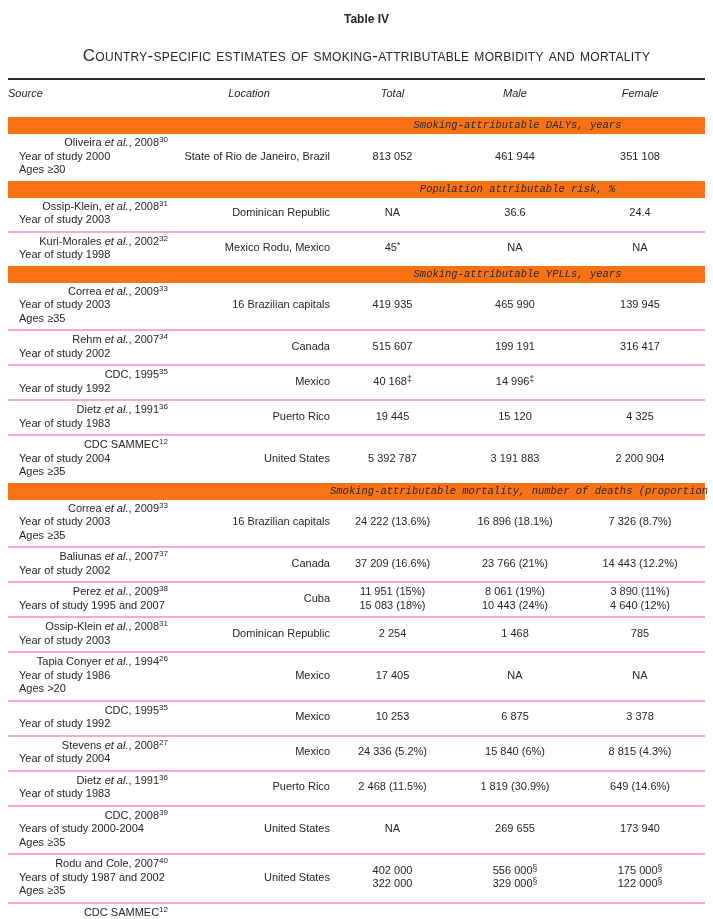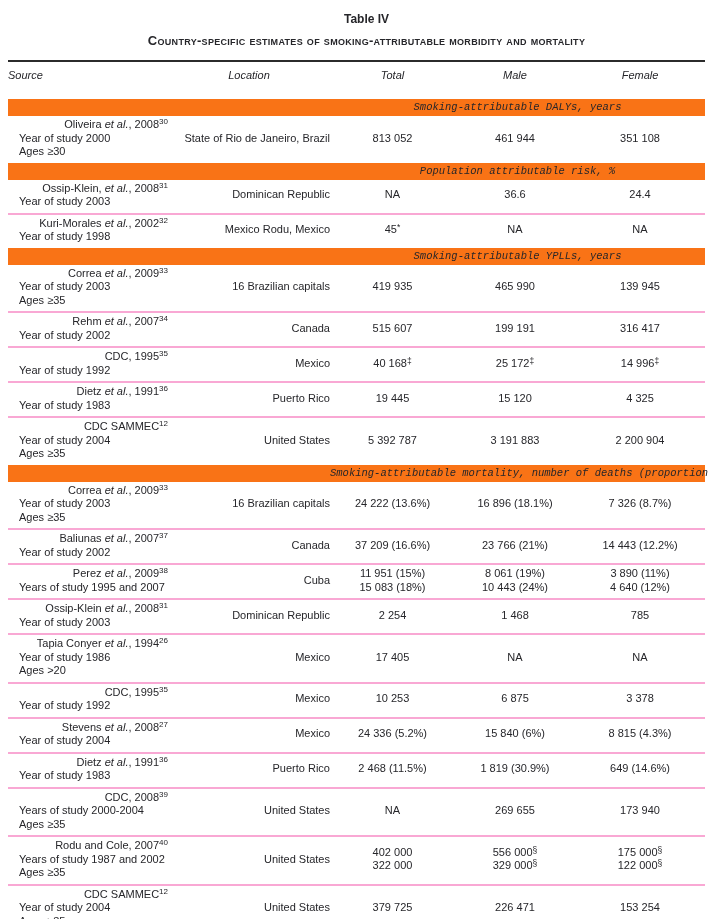--- a/index.html
+++ b/index.html
@@ -6,21 +6,21 @@
   body {
     width:713px; height:919px;
     font-family:"Liberation Sans", sans-serif;
     color:#26262a;
     -webkit-font-smoothing:antialiased;
   }
   .page { width:713px; height:919px; box-sizing:border-box; padding-top:12px; overflow:hidden; }
 
   .title-block { text-align:center; margin-bottom:12px;padding-left:20px; }
   .title-label { font-size:12px; font-weight:bold; }
-  .title-main  { font-size:13px; font-weight:bold; font-variant:small-caps; letter-spacing:.3px; margin-top:7px; }
+  .title-main  { font-size:17px; font-weight:normal; font-variant:small-caps; letter-spacing:.3px; margin-top:20px; }
 
   .table { margin:0 8px; border-top:2px solid #2b2b2b; border-bottom:1.5px solid #2b2b2b; font-size:11px; }
   .grid { display:grid; grid-template-columns:160px 162px 125px 120px 130px; }
 
   .header-row { padding:7px 0 18px 0; font-style:italic; font-size:11px; }
   .hc { text-align:center; }
   .hc.first { text-align:left; }
 
   .band { background:#f97316; height:17px; align-items:center;font-family:Liberation Mono, monospace; }
   .band-text { grid-column:3/6; text-align:center; font-style:italic; font-size:10.5px; white-space:nowrap; line-height:17px; }
@@ -163,23 +163,20 @@
             <div class="citation">CDC, 1995<sup class="ref">35</sup></div>
             <div class="detail">Year of study 1992</div>
           </div>
           <div class="cell cell-loc">
             <div>Mexico</div>
           </div>
           <div class="cell">
             <div>40 168<sup class="mark">‡</sup></div>
           </div>
           <div class="cell">
-            <div>25 172<sup class="mark">‡</sup></div>
-          </div>
-          <div class="cell">
             <div>14 996<sup class="mark">‡</sup></div>
           </div>
         </div>
         <div class="grid row bordered">
           <div class="cell-source">
             <div class="citation">Dietz <i>et al.</i>, 1991<sup class="ref">36</sup></div>
             <div class="detail">Year of study 1983</div>
           </div>
           <div class="cell cell-loc">
             <div>Puerto Rico</div>

